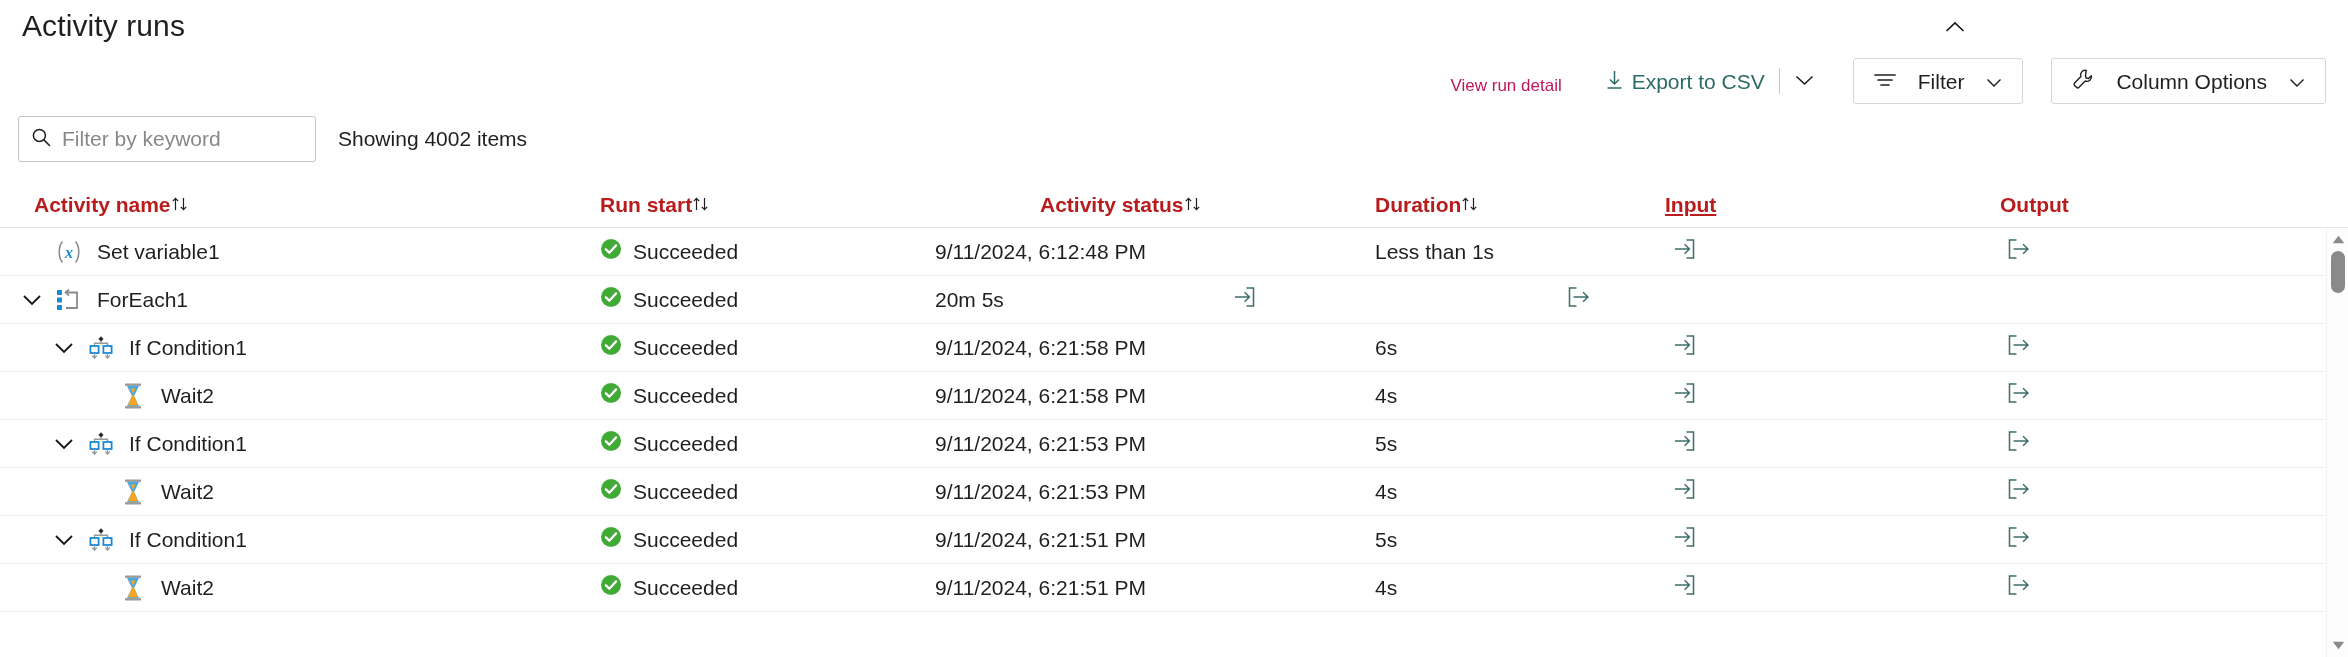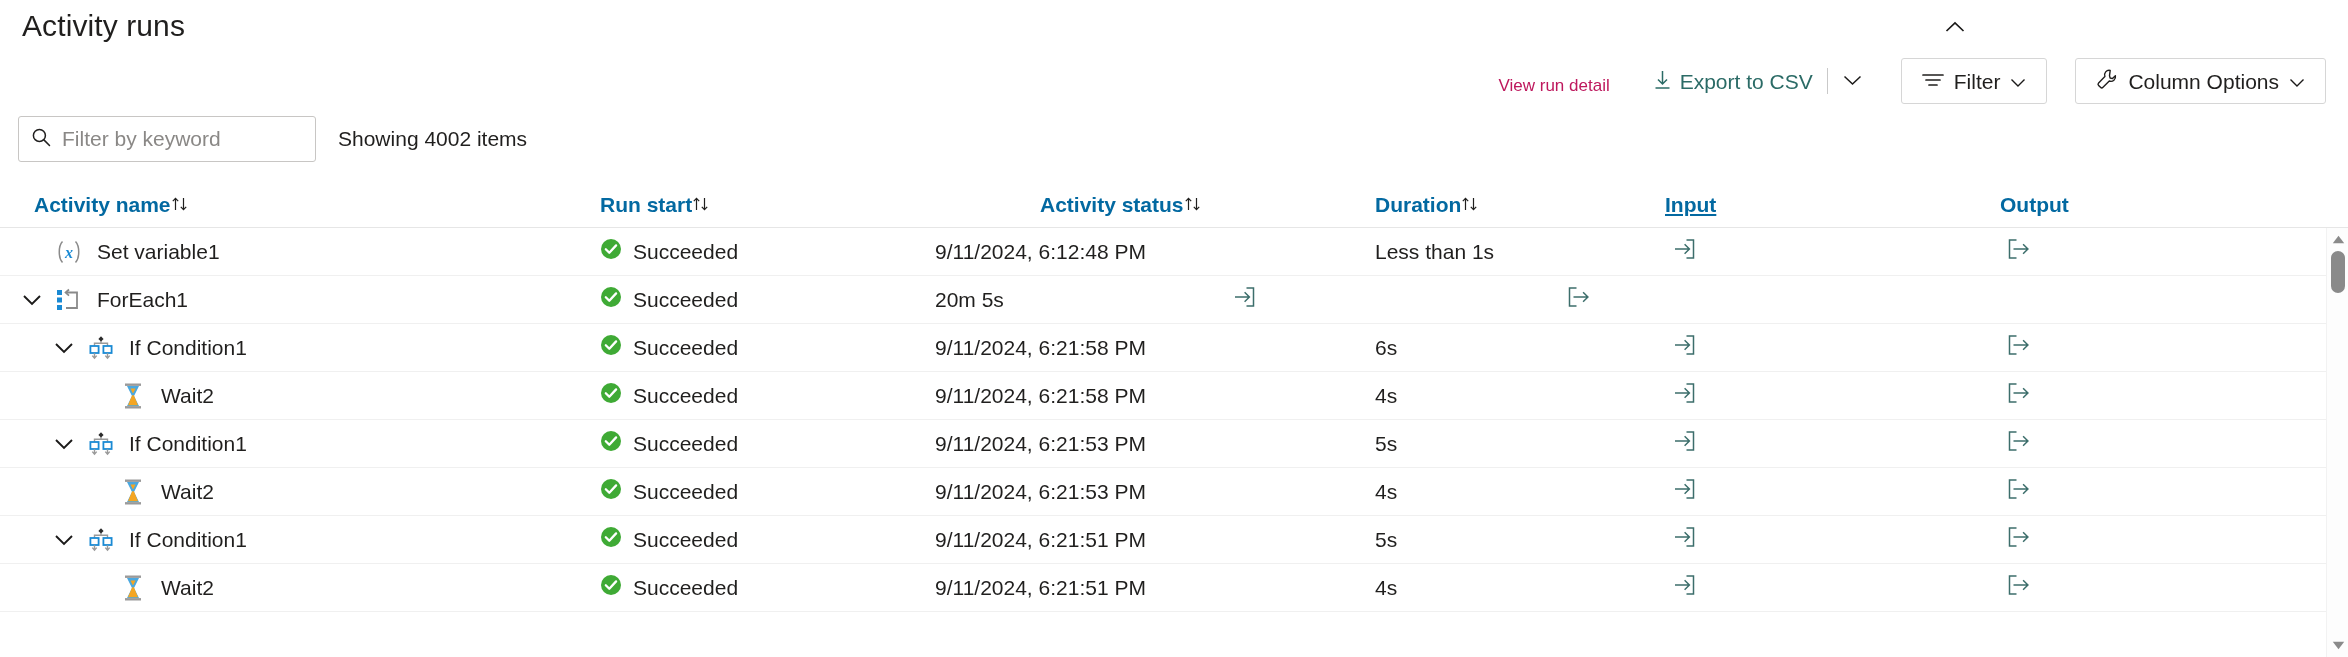--- a/index.html
+++ b/index.html
@@ -93,21 +93,21 @@
   }
   .split-caret {
     padding: 8px 11px;
     cursor: pointer;
     display: flex; align-items: center;
   }
 
   .btn-box {
     display: flex;
     align-items: center;
-    gap: 10px;
+    gap: 22px;
     height: 46px;
     padding: 0 20px;
     margin-left: 28px;
     border: 1px solid #d6d6d6;
     border-radius: 3px;
     background: #ffffff;
     cursor: pointer;
     font-size: 21px;
     color: #201f1e;
     white-space: nowrap;
@@ -162,21 +162,21 @@
     display: flex;
     align-items: center;
     border-bottom: 1px solid #e6e6e6;
     padding-left: 0;
   }
   .col-head .cell {
     display: flex;
     align-items: flex-end;
     font-size: 21px;
     font-weight: 700;
-    color: #0369a1;
+    color: #b91c1c;
     white-space: nowrap;
   }
   .sortable { cursor: pointer; }
 
   
   .c-name   { width: 600px; padding-left: 34px; }
   .c-status { width: 335px; }
   .c-start  { width: 440px; }
   .c-dur    { width: 290px; }
   .c-in     { width: 335px; text-decoration: underline; }

